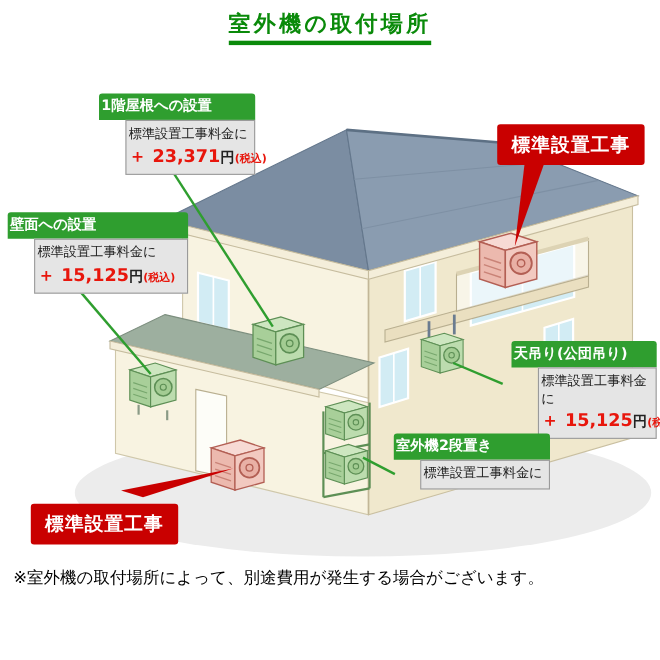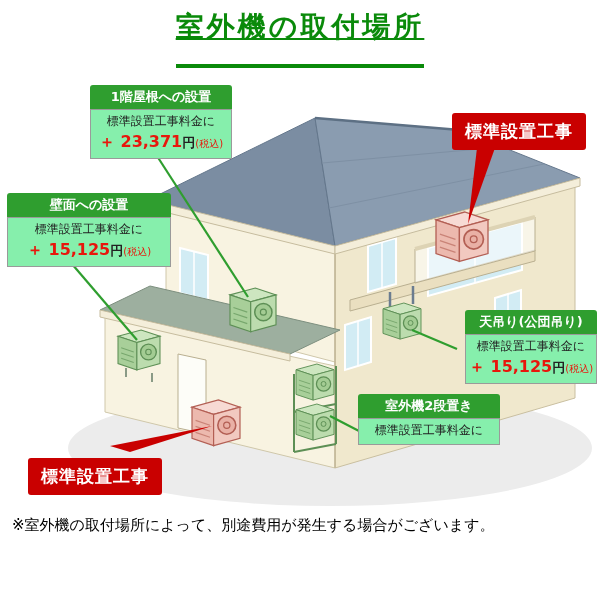--- a/index.html
+++ b/index.html
@@ -5,35 +5,35 @@
   * { margin:0; padding:0; box-sizing:border-box; }
   body { background:#ffffff; }
   .canvas {
     position:relative; width:600px; height:600px; background:#fff;
     font-family:"DejaVu Sans","Liberation Sans",sans-serif; overflow:hidden;
   }
   .house-svg { position:absolute; left:0; top:0; z-index:1; }
 
   .page-title { position:absolute; top:8px; left:0; width:100%; text-align:center; z-index:3; }
   .page-title span {
-    display:inline-block; font-size:28px; font-weight:bold; color:#0a8a0a;
-    letter-spacing:3px; border-bottom:4px solid #0a8a0a; padding-bottom:18px;text-decoration:underline;
-  }
-
-  .callout { position:absolute; z-index:3; width:142px; text-align:center; }
+    display:inline-block; font-size:20px; font-weight:bold; color:#0a8a0a;
+    letter-spacing:3px; border-bottom:4px solid #0a8a0a; padding-bottom:2px;
+  }
+
+  .callout { position:absolute; z-index:3; width:142px; text-align:left; }
   .callout .hd {
     background:#2f9e2f; color:#fff; font-weight:bold; font-size:13px;
     padding:4px 2px; border-radius:3px 3px 0 0; line-height:1.25;
   }
-  .callout .bd { background:#86efac; border:1px solid #9a9a9a; padding:4px 2px 5px; }
+  .callout .bd { background:#e5e5e5; border:1px solid #9a9a9a; padding:4px 2px 5px;margin-left:24px; }
   .callout .desc { font-size:12px; color:#222; line-height:1.3; }
   .callout .price-line { margin-top:2px; white-space:nowrap; }
   .callout .price { color:#e8160c; font-weight:bold; font-size:16px; }
   .callout .yen { color:#222; font-weight:bold; font-size:13px; }
-  .callout .tax { color:#e8160c; font-weight:normal; font-size:10px; }
+  .callout .tax { color:#e8160c; font-weight:bold; font-size:10px; }
 
   .standard-badge {
     position:absolute; z-index:3; width:134px; background:#c90000; color:#ffffff;
     font-weight:bold; font-size:17px; text-align:center; padding:7px 10px;
     border-radius:3px; letter-spacing:1px;margin-top:13px;
   }
 
   #co-roof1f { left:90px; top:85px; }
   #co-wall { left:7px; top:193px; width:164px; }
   #co-ceiling { left:455px; top:310px;padding-left:10px; }

